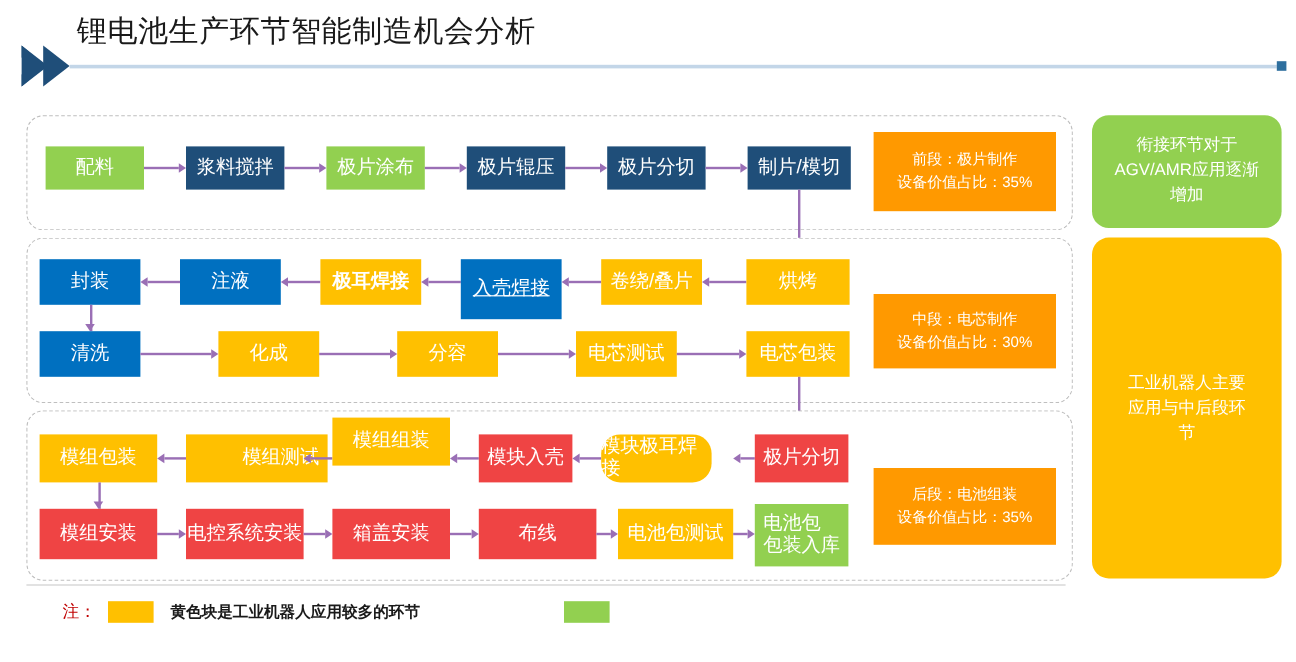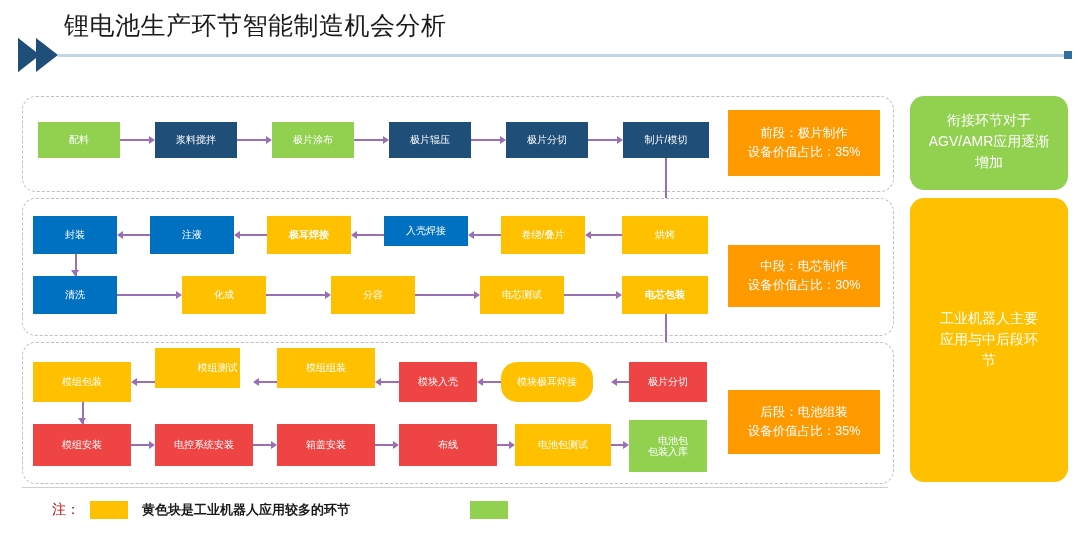--- a/index.html
+++ b/index.html
@@ -35,23 +35,23 @@
     border-radius:14px;
     background:#ffffff;
   }
   #section-1{left:22px;top:96px;width:870px;height:94px;}
   #section-2{left:22px;top:198px;width:870px;height:136px;}
   #section-3{left:22px;top:342px;width:870px;height:140px;}
   
   .node{
     position:absolute;
     display:flex;align-items:center;justify-content:center;
-    text-align:right;
+    text-align:left;
     color:#ffffff;
-    font-size:10px;
+    font-size:16px;
     line-height:1.15;
     box-sizing:border-box;
     white-space:pre-line;
   }
   .c-green{background:#92D050;}
   .c-navy{background:#1F4E79;}
   .c-blue{background:#0070C0;}
   .c-yellow{background:#FFC000;}
   .c-cyan{background:#ef4444;}
   
@@ -156,21 +156,21 @@
 <div class="conn-h" style="left:123px;top:234px;width:27px;"></div>
 
 <div class="node c-blue" style="left:150px;top:216px;width:84px;height:38px;">注液</div>
 <div class="arrow arrow-l" style="left:234px;top:231px;"></div>
 <div class="conn-h" style="left:240px;top:234px;width:27px;"></div>
 
 <div class="node c-yellow" style="left:267px;top:216px;width:84px;height:38px;font-weight:bold;">极耳焊接</div>
 <div class="arrow arrow-l" style="left:351px;top:231px;"></div>
 <div class="conn-h" style="left:357px;top:234px;width:27px;"></div>
 
-<div class="node c-blue" style="left:384px;top:216px;width:84px;height:30px;">入壳焊接</div>
+<div class="node c-blue" style="left:384px;top:216px;width:84px;height:50px;text-decoration:underline;">入壳焊接</div>
 <div class="arrow arrow-l" style="left:468px;top:231px;"></div>
 <div class="conn-h" style="left:474px;top:234px;width:27px;"></div>
 
 <div class="node c-yellow" style="left:501px;top:216px;width:84px;height:38px;">卷绕/叠片</div>
 <div class="arrow arrow-l" style="left:585px;top:231px;"></div>
 <div class="conn-h" style="left:591px;top:234px;width:31px;"></div>
 
 <div class="node c-yellow" style="left:622px;top:216px;width:86px;height:38px;">烘烤</div>
 
 <div class="conn-v" style="left:75px;top:254px;height:22px;"></div>
@@ -185,35 +185,35 @@
 <div class="arrow arrow-r" style="left:325px;top:291px;"></div>
 
 <div class="node c-yellow" style="left:331px;top:276px;width:84px;height:38px;">分容</div>
 <div class="conn-h" style="left:415px;top:294px;width:59px;"></div>
 <div class="arrow arrow-r" style="left:474px;top:291px;"></div>
 
 <div class="node c-yellow" style="left:480px;top:276px;width:84px;height:38px;">电芯测试</div>
 <div class="conn-h" style="left:564px;top:294px;width:52px;"></div>
 <div class="arrow arrow-r" style="left:616px;top:291px;"></div>
 
-<div class="node c-yellow" style="left:622px;top:276px;width:86px;height:38px;font-weight:bold;">电芯包装</div>
+<div class="node c-yellow" style="left:622px;top:276px;width:86px;height:38px;">电芯包装</div>
 
 <div class="conn-v" style="left:665px;top:314px;height:50px;"></div>
 <div class="arrow arrow-d" style="left:661px;top:358px;"></div>
 
 <div class="stage-label" style="left:728px;top:245px;width:152px;height:62px;">中段：电芯制作
 设备价值占比：30%</div>
 
 <div class="section" id="section-3"></div>
 
 <div class="node c-yellow" style="left:33px;top:362px;width:98px;height:40px;">模组包装</div>
 <div class="arrow arrow-l" style="left:131px;top:378px;"></div>
 <div class="conn-h" style="left:137px;top:381px;width:18px;"></div>
 
-<div class="node c-yellow" style="left:155px;top:348px;width:85px;height:40px;padding-left:40px;">模组测试</div>
+<div class="node c-yellow" style="left:155px;top:362px;width:118px;height:40px;padding-left:40px;">模组测试</div>
 <div class="arrow arrow-l" style="left:253px;top:378px;"></div>
 <div class="conn-h" style="left:259px;top:381px;width:18px;"></div>
 
 <div class="node c-yellow" style="left:277px;top:348px;width:98px;height:40px;">模组组装</div>
 <div class="arrow arrow-l" style="left:375px;top:378px;"></div>
 <div class="conn-h" style="left:381px;top:381px;width:18px;"></div>
 
 <div class="node c-cyan" style="left:399px;top:362px;width:78px;height:40px;">模块入壳</div>
 <div class="arrow arrow-l" style="left:477px;top:378px;"></div>
 <div class="conn-h" style="left:483px;top:381px;width:18px;"></div>

